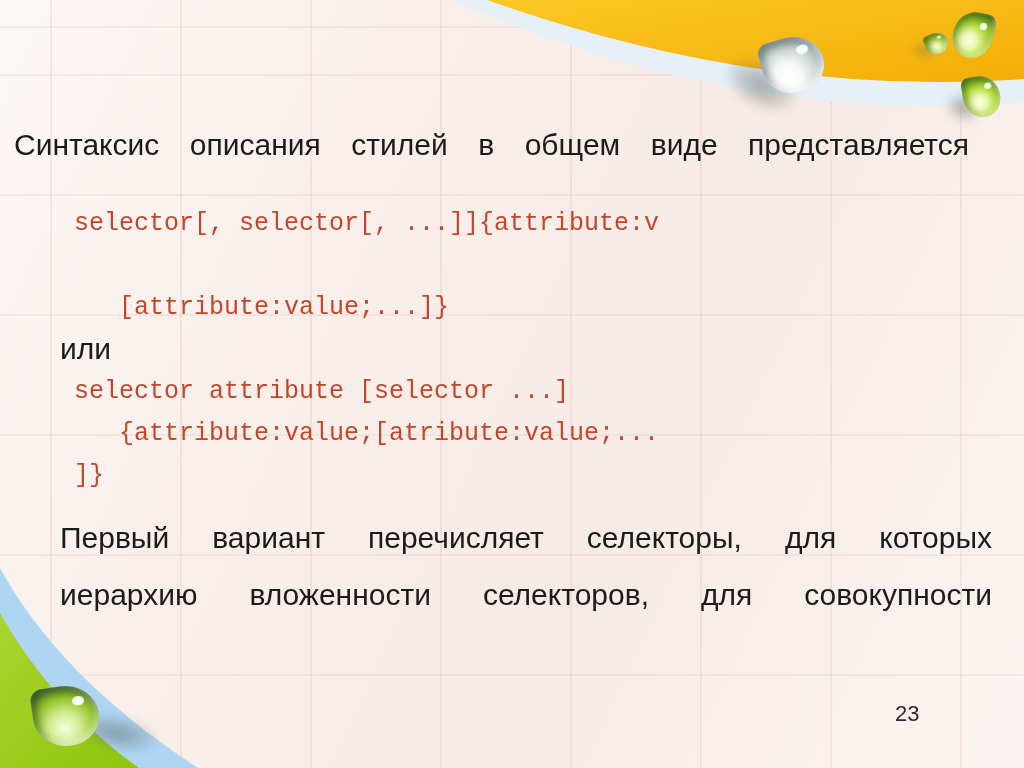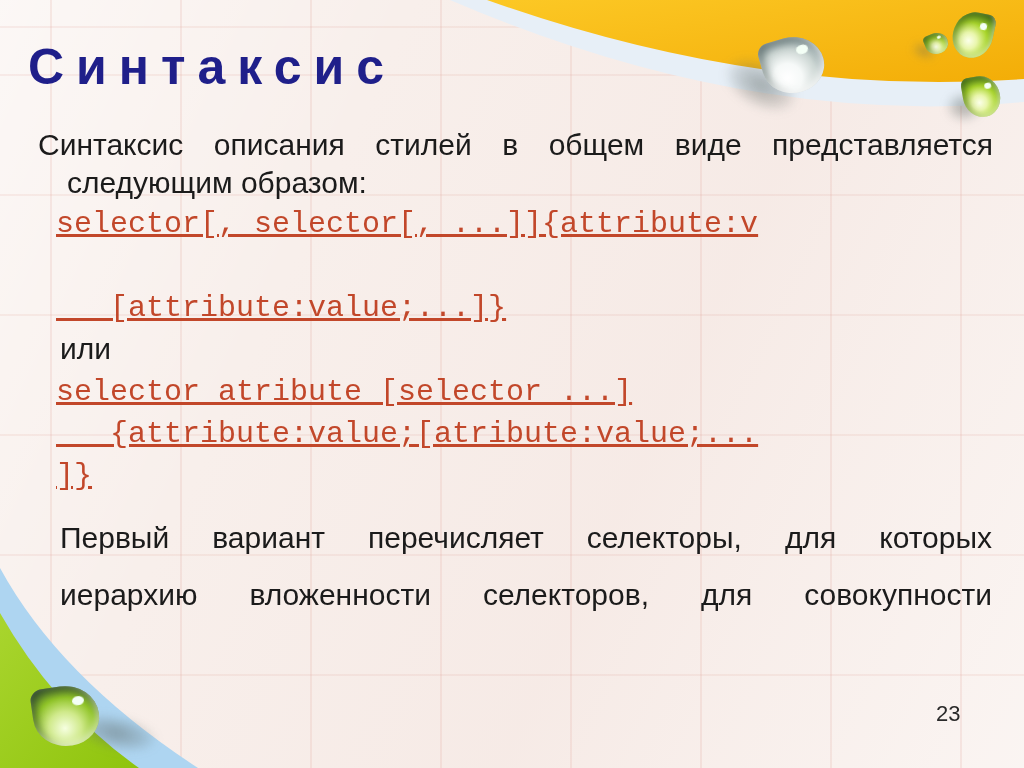--- a/index.html
+++ b/index.html
@@ -64,28 +64,27 @@
     font-size:50px; font-weight:bold; letter-spacing:12px;
     color:#1f1f8a;
   }
   .body-line {
     position:absolute; z-index:6;
     font-size:30px; line-height:38px; color:#1b1b1b;
     white-space:pre;
   }
   .just { text-align:justify; text-align-last:justify; white-space:normal; }
   .code-line {
-    position:absolute; left:56px; z-index:6;
+    position:absolute; left:74px; z-index:6;
     font-family:"Liberation Mono", "DejaVu Sans Mono", monospace;
-    font-size:30px; line-height:42px; color:#c2472a;
+    font-size:25px; line-height:42px; color:#c2472a;
     white-space:pre;
-    text-decoration:underline;
   }
   .page-number {
-    position:absolute; left:936px; top:701px; z-index:6;
+    position:absolute; left:895px; top:701px; z-index:6;
     font-size:22px; color:#2a2a2a;
   }
 </style>
 </head>
 <body>
 
 <div class="slide">
 
   <svg class="corner-tr" width="1024" height="140" viewBox="0 0 1024 140">
     <defs>
@@ -113,31 +112,29 @@
   <div class="drop-shadow sh-g-mid"></div>
   <div class="drop-shadow sh-g-small"></div>
   <div class="drop-shadow sh-bottom"></div>
 
   <div class="drop drop-gray tail-tl"></div>
   <div class="drop drop-green drop-g-large tail-tr"></div>
   <div class="drop drop-green drop-g-small tail-tl"></div>
   <div class="drop drop-green drop-g-mid tail-tl"></div>
   <div class="drop drop-g-bottom tail-tl"></div>
 
-  <div class="title">Синтаксис</div>
 
-  <div class="body-line just" style="left:38px; top:126px; width:955px;">Синтаксис описания стилей в общем виде представляется</div>
-  <div class="body-line" style="left:67px; top:164px;">следующим образом:</div>
+  <div class="body-line just" style="left:14px; top:126px; width:955px;">Синтаксис описания стилей в общем виде представляется</div>
 
   <div class="code-line" style="top:203px;">selector[, selector[, ...]]{attribute:v</div>
   <div class="code-line" style="top:287px;">   [attribute:value;...]}</div>
 
   <div class="body-line" style="left:60px; top:330px;text-align:center;">или</div>
 
-  <div class="code-line" style="top:371px;">selector atribute [selector ...]</div>
+  <div class="code-line" style="top:371px;">selector attribute [selector ...]</div>
   <div class="code-line" style="top:413px;">   {attribute:value;[atribute:value;...</div>
   <div class="code-line" style="top:455px;">]}</div>
 
   <div class="body-line just" style="left:60px; top:519px; width:932px;">Первый вариант перечисляет селекторы, для которых</div>
   <div class="body-line just" style="left:60px; top:576px; width:932px;">иерархию вложенности селекторов, для совокупности</div>
 
   <div class="page-number">23</div>
 
 </div>
 

